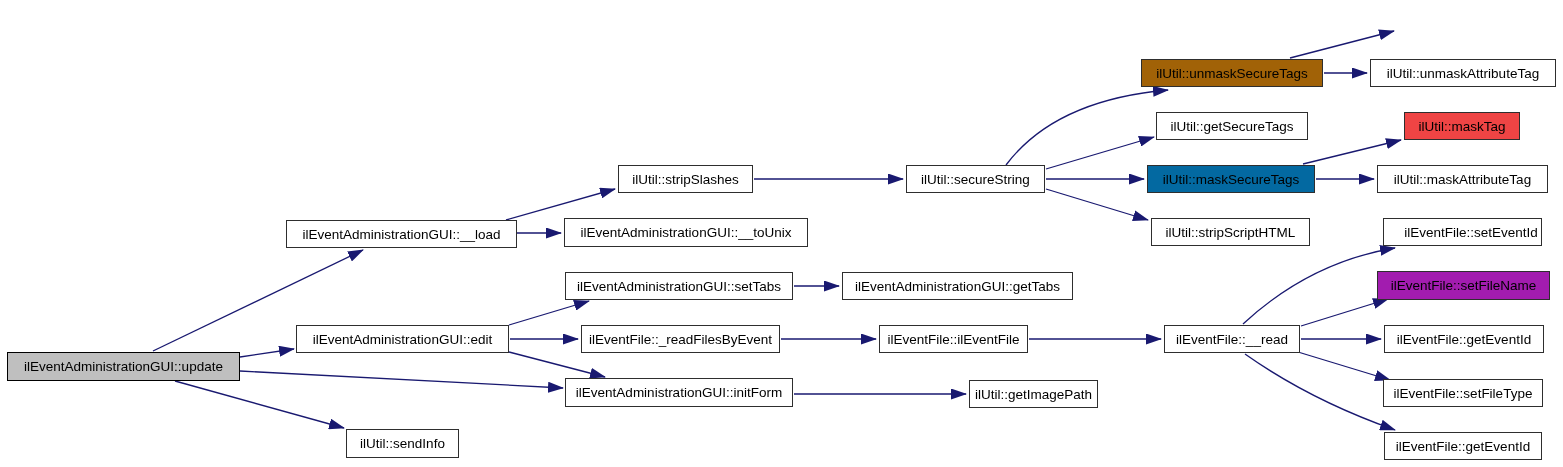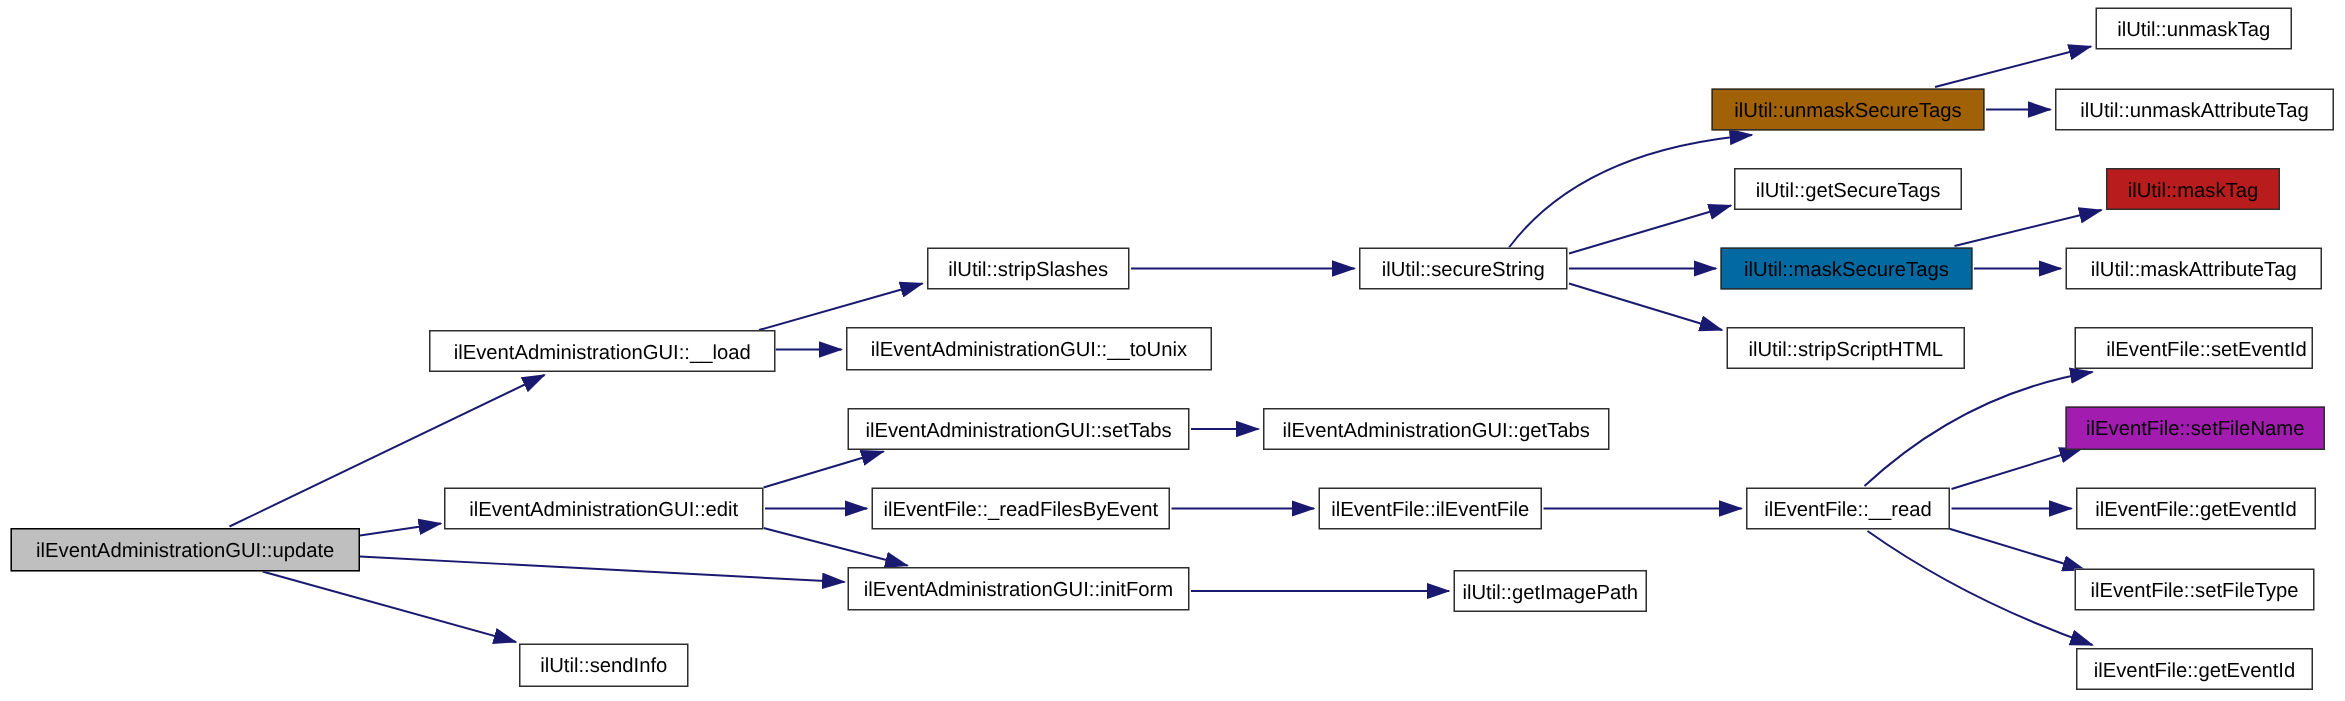--- a/index.html
+++ b/index.html
@@ -65,25 +65,24 @@
         <path d="M1298,352 L1390,380" class="edge" stroke="#191970" marker-end="url(#arrow)"></path>
         <path d="M1245,354 Q1310,400 1395,430" class="edge" stroke="#191970" marker-end="url(#arrow)"></path>
       </g>
   </svg>
 <div class="node highlight" style="left: 7px; top: 352px; width: 233px; height: 29px; border-color: rgb(0, 0, 0); background: rgb(191, 191, 191);">ilEventAdministrationGUI::update</div>
     <div class="node" style="left: 286px; top: 220px; width: 231px; height: 28px; border-color: rgb(46, 46, 46); background: rgb(255, 255, 255);">ilEventAdministrationGUI::__load</div>
     <div class="node" style="left: 564px; top: 218px; width: 244px; height: 29px; border-color: rgb(46, 46, 46); background: rgb(255, 255, 255);">ilEventAdministrationGUI::__toUnix</div>
     <div class="node" style="left: 618px; top: 165px; width: 135px; height: 28px; border-color: rgb(46, 46, 46); background: rgb(255, 255, 255);">ilUtil::stripSlashes</div>
     <div class="node" style="left: 906px; top: 165px; width: 139px; height: 28px; border-color: rgb(46, 46, 46); background: rgb(255, 255, 255);">ilUtil::secureString</div>
     <div class="node" style="left: 1141px; top: 59px; width: 182px; height: 28px; border-color: rgb(46, 46, 46); background: #a16207;">ilUtil::unmaskSecureTags</div>
-    <div class="node" style="left: 1397px; top: 5px; width: 131px; height: 28px; border-color: rgb(46, 46, 46); background: rgb(255, 255, 255);">ilUtil::unmaskTag</div>
     <div class="node" style="left: 1370px; top: 59px; width: 186px; height: 28px; border-color: rgb(46, 46, 46); background: rgb(255, 255, 255);">ilUtil::unmaskAttributeTag</div>
     <div class="node" style="left: 1156px; top: 112px; width: 152px; height: 28px; border-color: rgb(46, 46, 46); background: rgb(255, 255, 255);">ilUtil::getSecureTags</div>
     <div class="node" style="left: 1147px; top: 165px; width: 168px; height: 28px; border-color: rgb(46, 46, 46); background: #0369a1;">ilUtil::maskSecureTags</div>
-    <div class="node" style="left: 1404px; top: 112px; width: 116px; height: 28px; border-color: rgb(46, 46, 46); background: #b91c1c;">ilUtil::maskTag</div>
+    <div class="node" style="left: 1404px; top: 112px; width: 116px; height: 28px; border-color: rgb(46, 46, 46); background: #ef4444;">ilUtil::maskTag</div>
     <div class="node" style="left: 1377px; top: 165px; width: 171px; height: 28px; border-color: rgb(46, 46, 46); background: rgb(255, 255, 255);">ilUtil::maskAttributeTag</div>
     <div class="node" style="left: 1151px; top: 218px; width: 159px; height: 28px; border-color: rgb(46, 46, 46); background: rgb(255, 255, 255);">ilUtil::stripScriptHTML</div>
     <div class="node" style="left: 565px; top: 272px; width: 228px; height: 28px; border-color: rgb(46, 46, 46); background: rgb(255, 255, 255);">ilEventAdministrationGUI::setTabs</div>
     <div class="node" style="left: 842px; top: 272px; width: 231px; height: 28px; border-color: rgb(46, 46, 46); background: rgb(255, 255, 255);">ilEventAdministrationGUI::getTabs</div>
     <div class="node" style="left: 296px; top: 325px; width: 213px; height: 28px; border-color: rgb(46, 46, 46); background: rgb(255, 255, 255);">ilEventAdministrationGUI::edit</div>
     <div class="node" style="left: 581px; top: 325px; width: 199px; height: 28px; border-color: rgb(46, 46, 46); background: rgb(255, 255, 255);">ilEventFile::_readFilesByEvent</div>
     <div class="node" style="left: 879px; top: 325px; width: 149px; height: 28px; border-color: rgb(46, 46, 46); background: rgb(255, 255, 255);">ilEventFile::ilEventFile</div>
     <div class="node" style="left: 1164px; top: 325px; width: 136px; height: 28px; border-color: rgb(46, 46, 46); background: rgb(255, 255, 255);">ilEventFile::__read</div>
     <div class="node" style="left: 1383px; top: 218px; width: 159px; height: 28px; border-color: rgb(46, 46, 46); background: rgb(255, 255, 255); padding-left: 17px;">ilEventFile::setEventId</div>
     <div class="node" style="left: 1377px; top: 271px; width: 173px; height: 29px; border-color: rgb(46, 46, 46); background: #a21caf;">ilEventFile::setFileName</div>

